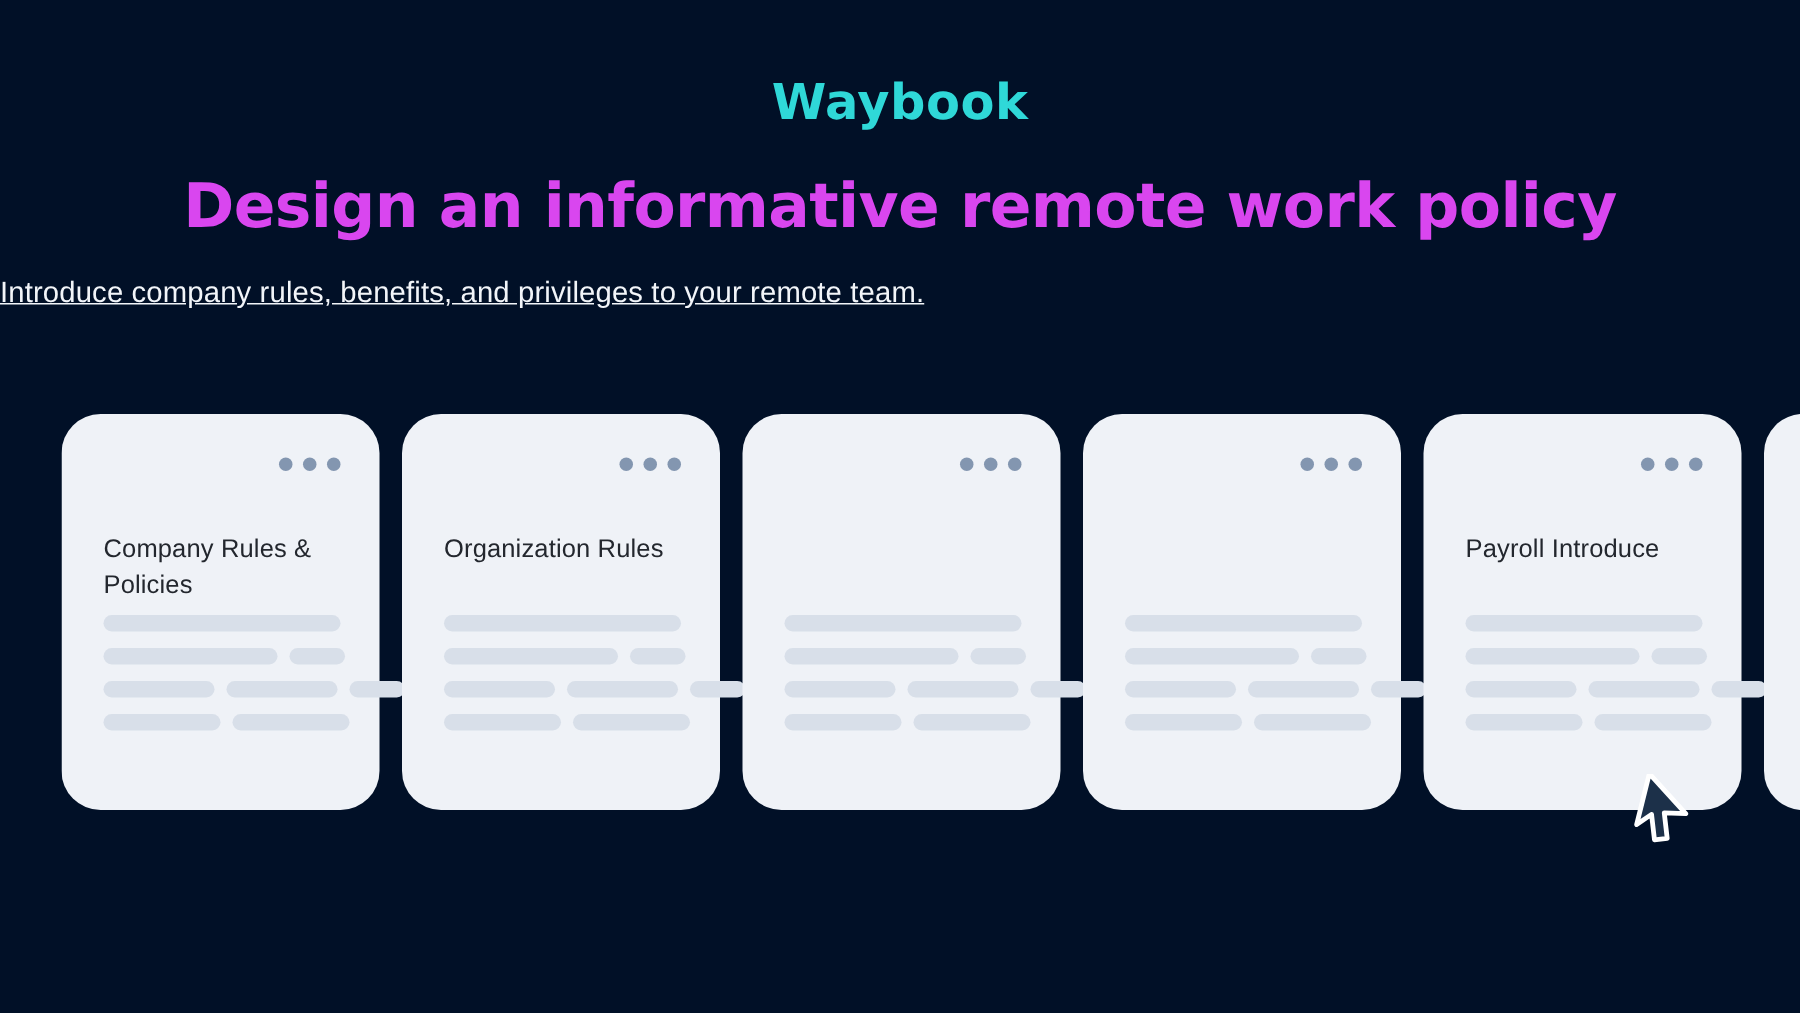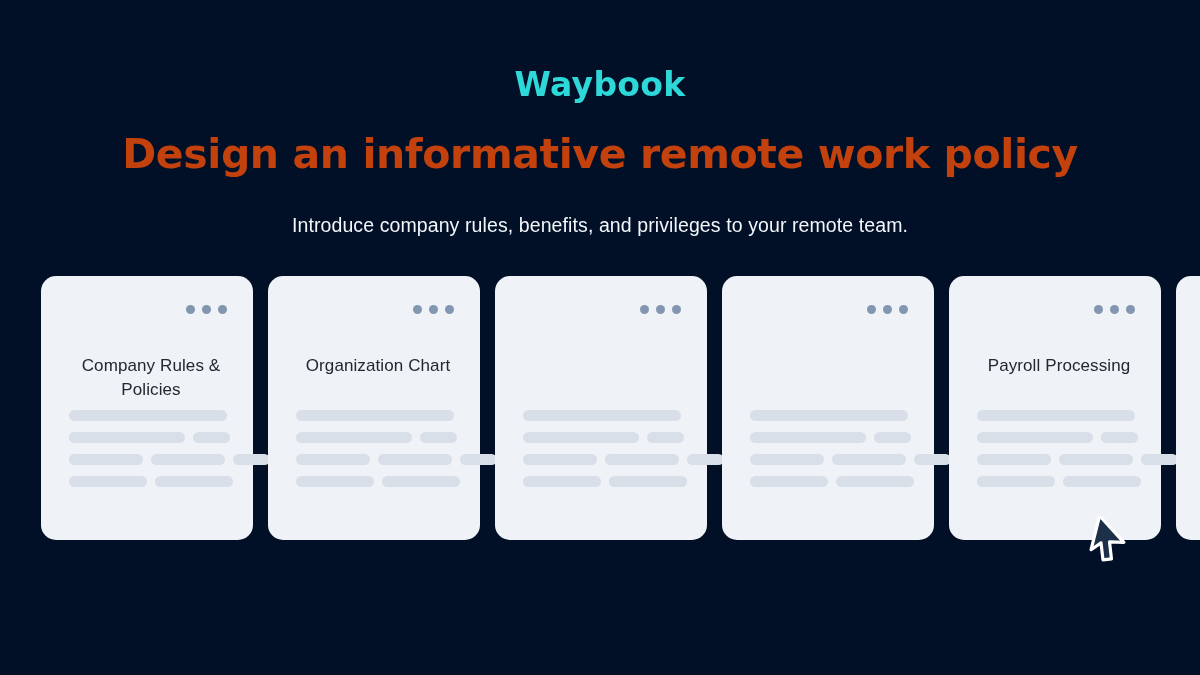--- a/index.html
+++ b/index.html
@@ -13,77 +13,76 @@
   body {
     background: #011027;
     font-family: "Liberation Sans", sans-serif;
     position: relative;
   }
 
   
   .logo-wrap {
     width: 100%;
     text-align: center;
-    padding-top: 68px;
+    padding-top: 51px;
   }
   .logo {
     display: inline-block;
     font-family: "DejaVu Sans", sans-serif;
     font-size: 33px;
     font-weight: 700;
     letter-spacing: 0.3px;
     color: #2fd8d8;
     line-height: 1;
   }
 
   
   .headline {
     width: 100%;
     text-align: center;
     margin-top: 30px;
     font-family: "DejaVu Sans", sans-serif;
     font-size: 41px;
     font-weight: 700;
-    color: #c2410c;
+    color: #d946ef;
     letter-spacing: -0.4px;
     line-height: 1.15;
   }
 
   
   .subheadline {
     width: 100%;
-    text-align: center;
-    margin-top: 36px;
+    margin-top: 23px;
     font-family: "Liberation Sans", sans-serif;
     font-size: 19.5px;
     font-weight: 400;
     color: #f2f5f9;
     letter-spacing: 0.1px;
+    text-decoration: underline;
   }
 
   
   .card-rail {
     position: absolute;
     left: 41px;
     top: 276px;
     width: 1180px;
     height: 264px;
     display: flex;
     gap: 15px;
     overflow: hidden;
   }
 
   .card {
     flex: 0 0 212px;
     height: 264px;
     background: #eff2f7;
-    border-radius: 15px;
+    border-radius: 26px;
     position: relative;
     padding: 16px 28px;
-    text-align: center;
   }
 
   .card-dots {
     position: absolute;
     top: 29px;
     right: 26px;
     display: flex;
     gap: 7px;
   }
   .card-dots i {
@@ -178,100 +177,100 @@
       </div>
     </div>
   </div>
 
   <div class="card">
     <div class="card-dots">
       <i></i>
       <i></i>
       <i></i>
     </div>
-    <div class="card-title">Organization Chart</div>
-    <div class="skeleton">
-      <div class="sk-row">
-        <span class="sk-bar sk-full"></span>
-      </div>
-      <div class="sk-row">
-        <span class="sk-bar sk-long"></span>
-        <span class="sk-bar sk-short"></span>
-      </div>
-      <div class="sk-row">
-        <span class="sk-bar sk-med"></span>
-        <span class="sk-bar sk-med"></span>
-        <span class="sk-bar sk-short"></span>
-      </div>
-      <div class="sk-row">
-        <span class="sk-bar sk-half"></span>
-        <span class="sk-bar sk-half"></span>
-      </div>
-    </div>
-  </div>
-
-  <div class="card">
-    <div class="card-dots">
-      <i></i>
-      <i></i>
-      <i></i>
-    </div>
-    <div class="skeleton">
-      <div class="sk-row">
-        <span class="sk-bar sk-full"></span>
-      </div>
-      <div class="sk-row">
-        <span class="sk-bar sk-long"></span>
-        <span class="sk-bar sk-short"></span>
-      </div>
-      <div class="sk-row">
-        <span class="sk-bar sk-med"></span>
-        <span class="sk-bar sk-med"></span>
-        <span class="sk-bar sk-short"></span>
-      </div>
-      <div class="sk-row">
-        <span class="sk-bar sk-half"></span>
-        <span class="sk-bar sk-half"></span>
-      </div>
-    </div>
-  </div>
-
-  <div class="card">
-    <div class="card-dots">
-      <i></i>
-      <i></i>
-      <i></i>
-    </div>
-    <div class="skeleton">
-      <div class="sk-row">
-        <span class="sk-bar sk-full"></span>
-      </div>
-      <div class="sk-row">
-        <span class="sk-bar sk-long"></span>
-        <span class="sk-bar sk-short"></span>
-      </div>
-      <div class="sk-row">
-        <span class="sk-bar sk-med"></span>
-        <span class="sk-bar sk-med"></span>
-        <span class="sk-bar sk-short"></span>
-      </div>
-      <div class="sk-row">
-        <span class="sk-bar sk-half"></span>
-        <span class="sk-bar sk-half"></span>
-      </div>
-    </div>
-  </div>
-
-  <div class="card">
-    <div class="card-dots">
-      <i></i>
-      <i></i>
-      <i></i>
-    </div>
-    <div class="card-title">Payroll Processing</div>
+    <div class="card-title">Organization Rules</div>
+    <div class="skeleton">
+      <div class="sk-row">
+        <span class="sk-bar sk-full"></span>
+      </div>
+      <div class="sk-row">
+        <span class="sk-bar sk-long"></span>
+        <span class="sk-bar sk-short"></span>
+      </div>
+      <div class="sk-row">
+        <span class="sk-bar sk-med"></span>
+        <span class="sk-bar sk-med"></span>
+        <span class="sk-bar sk-short"></span>
+      </div>
+      <div class="sk-row">
+        <span class="sk-bar sk-half"></span>
+        <span class="sk-bar sk-half"></span>
+      </div>
+    </div>
+  </div>
+
+  <div class="card">
+    <div class="card-dots">
+      <i></i>
+      <i></i>
+      <i></i>
+    </div>
+    <div class="skeleton">
+      <div class="sk-row">
+        <span class="sk-bar sk-full"></span>
+      </div>
+      <div class="sk-row">
+        <span class="sk-bar sk-long"></span>
+        <span class="sk-bar sk-short"></span>
+      </div>
+      <div class="sk-row">
+        <span class="sk-bar sk-med"></span>
+        <span class="sk-bar sk-med"></span>
+        <span class="sk-bar sk-short"></span>
+      </div>
+      <div class="sk-row">
+        <span class="sk-bar sk-half"></span>
+        <span class="sk-bar sk-half"></span>
+      </div>
+    </div>
+  </div>
+
+  <div class="card">
+    <div class="card-dots">
+      <i></i>
+      <i></i>
+      <i></i>
+    </div>
+    <div class="skeleton">
+      <div class="sk-row">
+        <span class="sk-bar sk-full"></span>
+      </div>
+      <div class="sk-row">
+        <span class="sk-bar sk-long"></span>
+        <span class="sk-bar sk-short"></span>
+      </div>
+      <div class="sk-row">
+        <span class="sk-bar sk-med"></span>
+        <span class="sk-bar sk-med"></span>
+        <span class="sk-bar sk-short"></span>
+      </div>
+      <div class="sk-row">
+        <span class="sk-bar sk-half"></span>
+        <span class="sk-bar sk-half"></span>
+      </div>
+    </div>
+  </div>
+
+  <div class="card">
+    <div class="card-dots">
+      <i></i>
+      <i></i>
+      <i></i>
+    </div>
+    <div class="card-title">Payroll Introduce</div>
     <div class="skeleton">
       <div class="sk-row">
         <span class="sk-bar sk-full"></span>
       </div>
       <div class="sk-row">
         <span class="sk-bar sk-long"></span>
         <span class="sk-bar sk-short"></span>
       </div>
       <div class="sk-row">
         <span class="sk-bar sk-med"></span>

